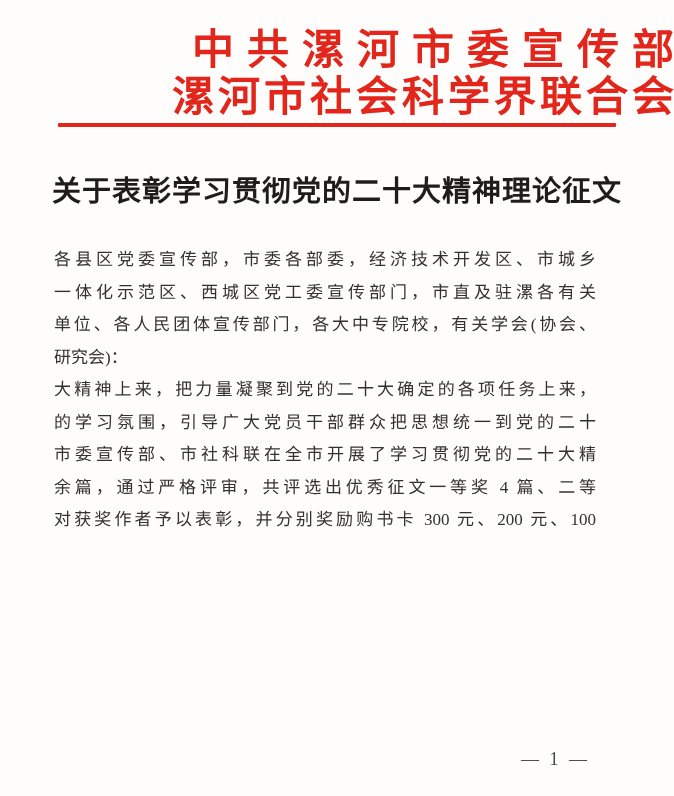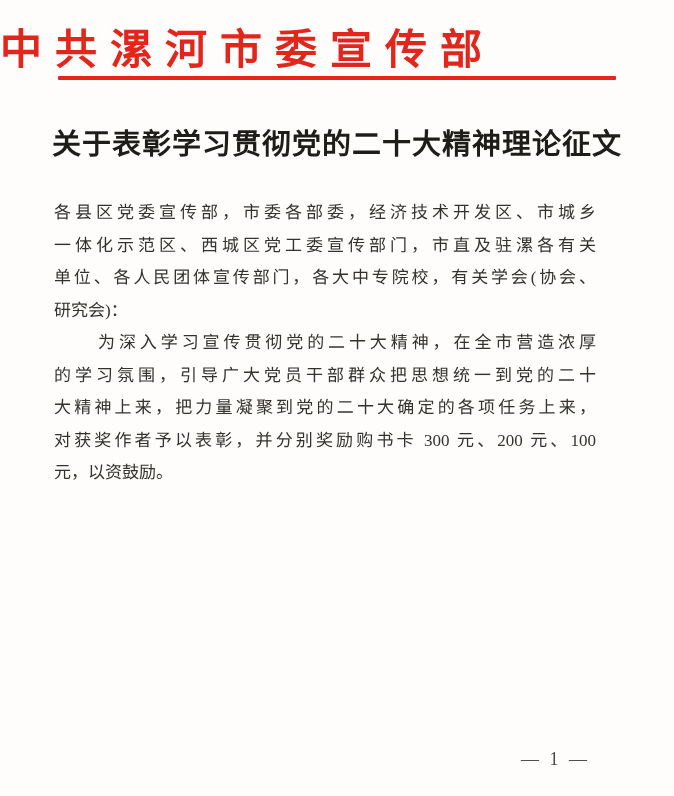--- a/index.html
+++ b/index.html
@@ -16,23 +16,24 @@
     width: 674px;
     height: 796px;
     margin: 0 auto;
     background: #fefdfc;
     overflow: hidden;
   }
 
   
   .letterhead {
     padding-top: 28px;
-    text-align: left;
+    text-align: right;
     color: var(--header-red, #e2261b);
     font-weight: 700;
+    margin-left: 36px;
   }
   .org-line {
     font-size: 42px;
     line-height: 45px;
     white-space: nowrap;
   }
   .org-line .ls { display: inline-block; }
   .org-line.l1 .ls { letter-spacing: 13px; margin-right: -13px; }
   .org-line.l2 .ls { letter-spacing: 4px;  margin-right: -4px; margin-top: 2px; }
 
@@ -85,35 +86,38 @@
 </style>
 </head>
 <body>
 
 <div class="page">
 
   <div class="letterhead">
     <div class="org-line l1">
       <span class="ls">中共漯河市委宣传部</span>
     </div>
+    <div class="org-line l2">
+      <span class="ls">漯河市社会科学界联合会</span>
+    </div>
   </div>
 
   <div class="red-rule"></div>
 
   <div class="doc-title">
     <div>关于表彰学习贯彻党的二十大精神理论征文</div>
   </div>
 
   <div class="doc-body">
       <div class="body-line">各县区党委宣传部，市委各部委，经济技术开发区、市城乡</div>
       <div class="body-line">一体化示范区、西城区党工委宣传部门，市直及驻漯各有关</div>
       <div class="body-line">单位、各人民团体宣传部门，各大中专院校，有关学会(协会、</div>
       <div class="body-line no-justify">研究会)：</div>
-      <div class="body-line indent">为深入学习宣传贯彻党的二十大精神，在全市营造浓厚</div>
+      <div class="body-line">大精神上来，把力量凝聚到党的二十大确定的各项任务上来，</div>
       <div class="body-line">的学习氛围，引导广大党员干部群众把思想统一到党的二十</div>
-      <div class="body-line">大精神上来，把力量凝聚到党的二十大确定的各项任务上来，</div>
+      <div class="body-line">市委宣传部、市社科联在全市开展了学习贯彻党的二十大精</div>
+      <div class="body-line">余篇，通过严格评审，共评选出优秀征文一等奖 4 篇、二等</div>
       <div class="body-line">对获奖作者予以表彰，并分别奖励购书卡 300 元、200 元、100</div>
-      <div class="body-line no-justify">元，以资鼓励。</div>
     </div>
 
   <div class="page-footer">— 1 —</div>
 
 </div>
 
 </body></html>

